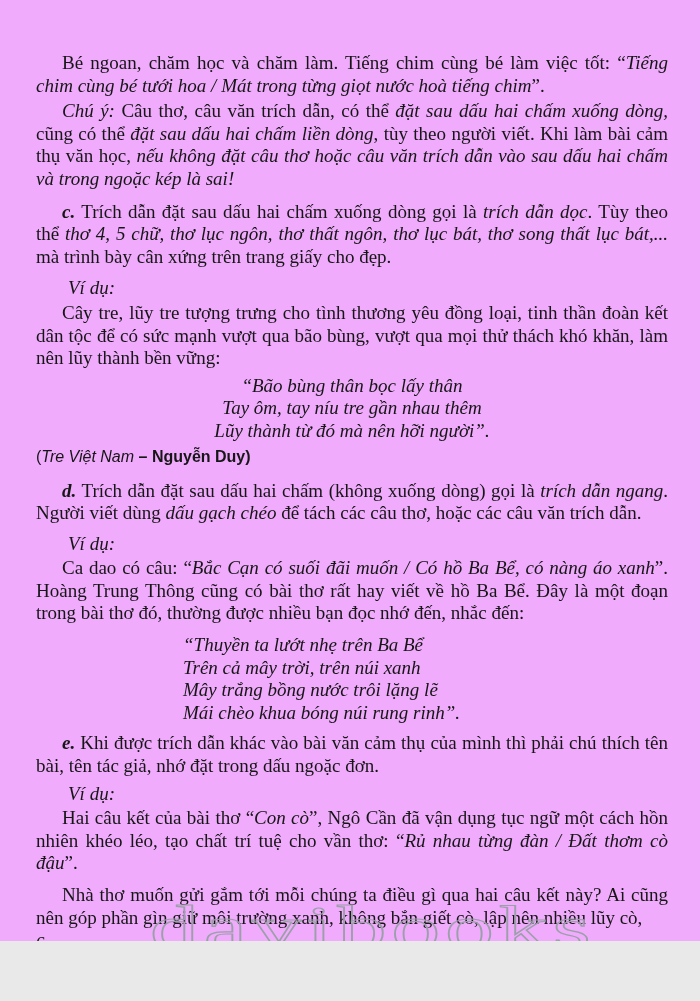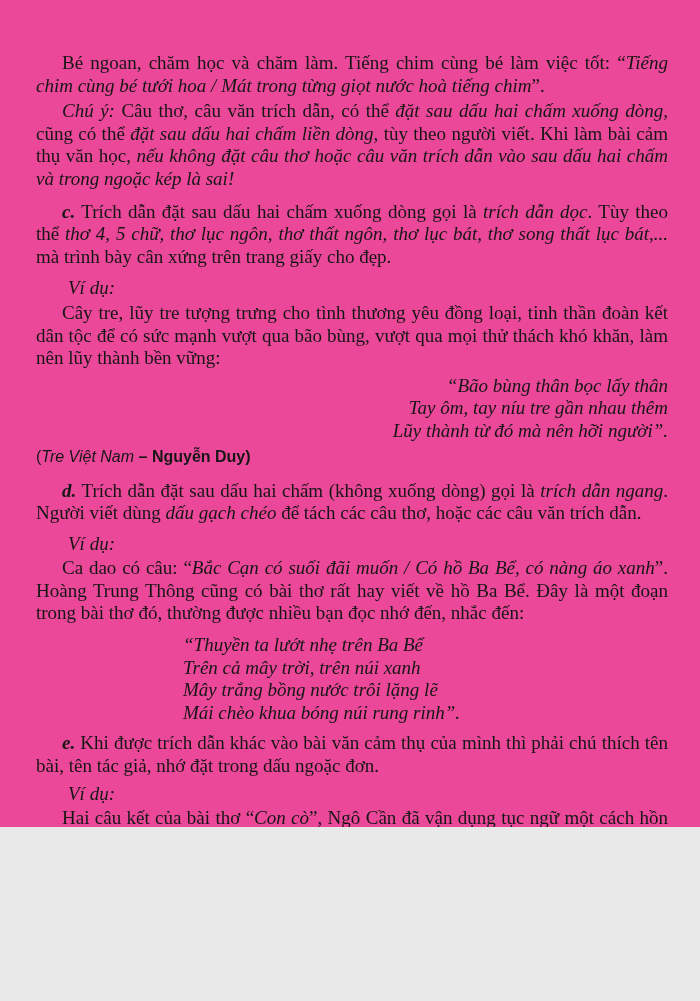--- a/index.html
+++ b/index.html
@@ -1,20 +1,20 @@
 <!DOCTYPE html>
 <html><head>
 <meta charset="utf-8">
 <style>
   html,body{margin:0;padding:0;}
   body{background:#e9e9e9;}
   .page{
     position:relative;
-    width:700px;height:827px;
-    background:#ec4899;
+    width:700px;height:941px;
+    background:#f0abfc;
     overflow:hidden;
     box-shadow:0 0 4px rgba(0,0,0,.15);
   }
   .text-col{
     position:absolute;left:36px;top:0;width:632px;
     font-family:"Liberation Serif","DejaVu Serif",serif;
     font-size:19px;line-height:22.6px;color:#161616;
     text-align:justify;
   }
   .para{margin:0;text-indent:26px;}
@@ -53,21 +53,21 @@
     font-family:"Liberation Sans","DejaVu Sans",sans-serif;
     font-size:49px;letter-spacing:1px;
     transform:scaleX(1.0);
   }
   
   .mt-p1{margin-top:52px;}
   .mt-p2{margin-top:3px;}
   .mt-p3{margin-top:10px;}
   .mt-vd1{margin-top:9px;}
   .mt-p4{margin-top:2px;}
-  .mt-poem1{margin-top:5px;text-align:right;}
+  .mt-poem1{margin-top:5px;}
   .mt-p5{margin-top:5px;}
   .mt-vd2{margin-top:8px;}
   .mt-p6{margin-top:2px;}
   .mt-poem2{margin-top:9px;}
   .mt-p7{margin-top:8px;}
   .mt-vd3{margin-top:5px;}
   .mt-p8{margin-top:2px;}
   .mt-p9{margin-top:9px;}
 </style>
 </head>

